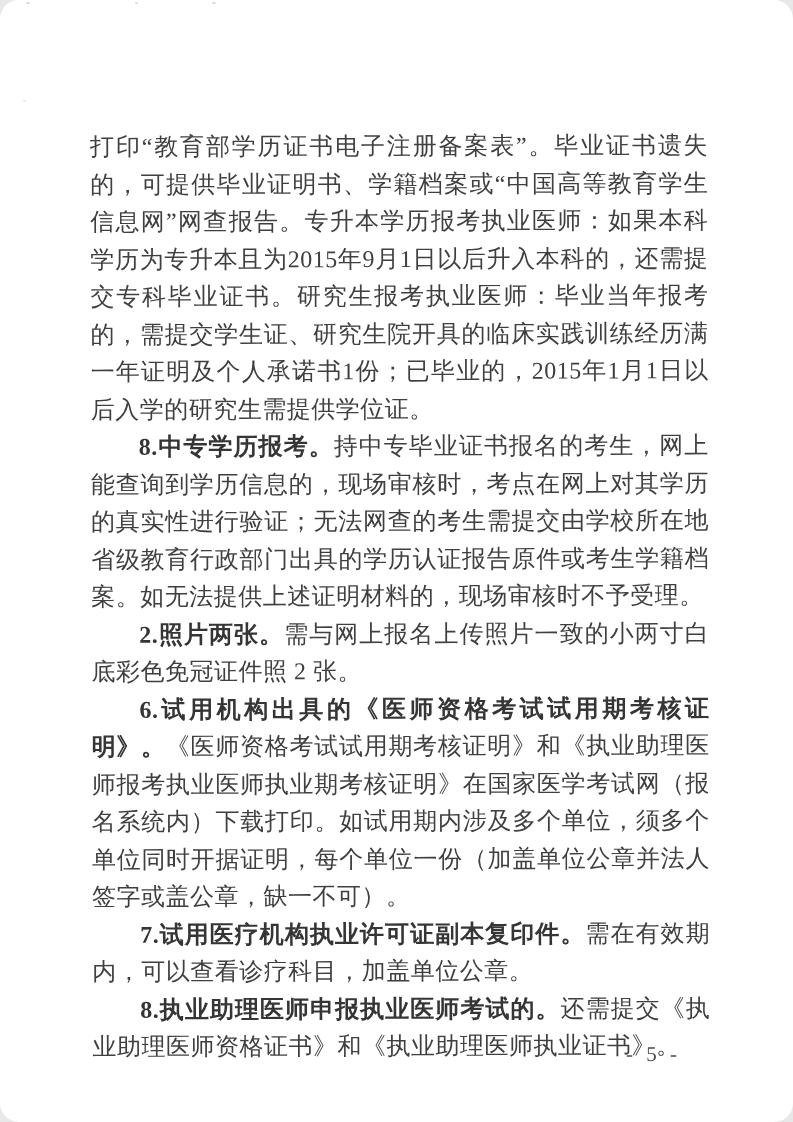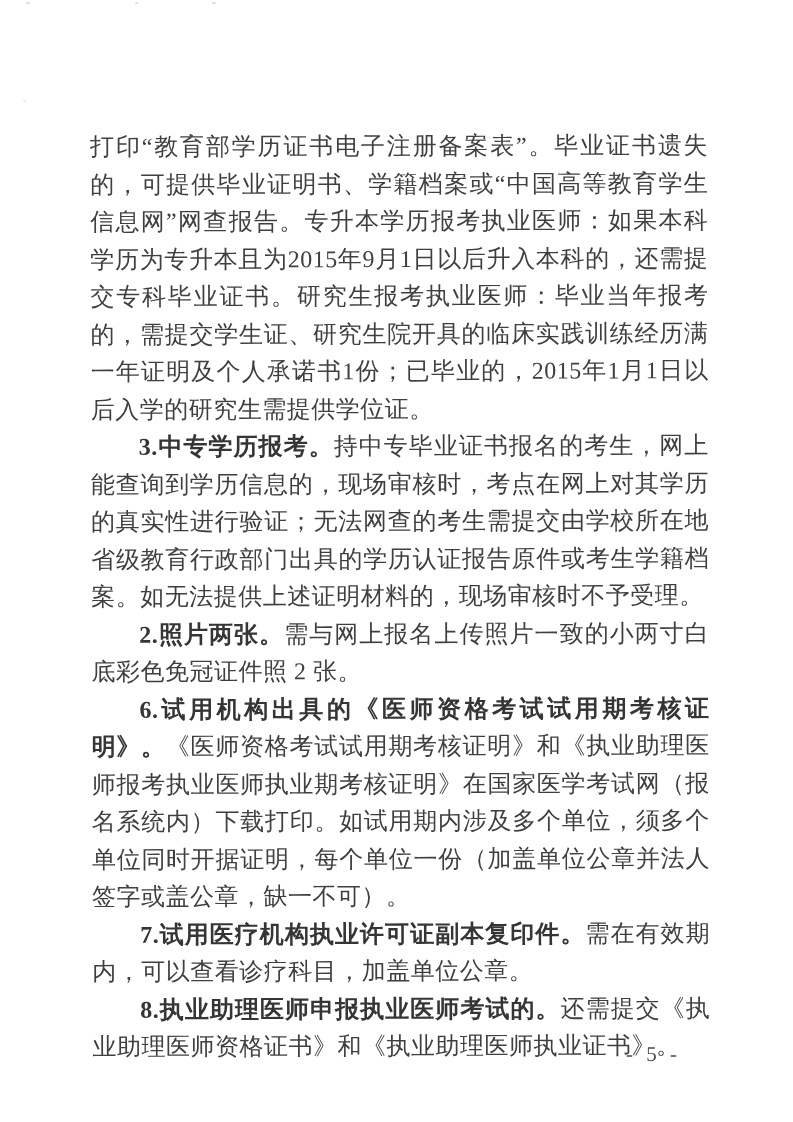--- a/index.html
+++ b/index.html
@@ -8,20 +8,21 @@
     background: #e8e8e8;
   }
   .page {
     position: relative;
     width: 793px;
     height: 1122px;
     margin: 0 auto;
     background: #ffffff;
     overflow: hidden;
     font-family: "Liberation Serif", "DejaVu Serif", serif;
+    border-radius: 19px;
   }
   
   .speck {
     position: absolute;
     background: #b9b9b9;
     opacity: 0.55;
     border-radius: 50%;
   }
   .speck.s1 { left: 26px;  top: 2px;  width: 4px; height: 2px; }
   .speck.s2 { left: 135px; top: 2px;  width: 3px; height: 2px; }
@@ -67,21 +68,21 @@
 <body>
 
 <div class="page">
   <span class="speck s1"></span>
   <span class="speck s2"></span>
   <span class="speck s3"></span>
   <span class="speck s4"></span>
 
   <div class="doc-body">
       <p class="para"><span class="seg">打印“教育部学历证书电子注册备案表”。毕业证书遗失的，可提供毕业证明书、学籍档案或“中国高等教育学生信息网”网查报告。专升本学历报考执业医师：如果本科学历为专升本且为2015年9月1日以后升入本科的，还需提交专科毕业证书。研究生报考执业医师：毕业当年报考的，需提交学生证、研究生院开具的临床实践训练经历满一年证明及个人承诺书1份；已毕业的，2015年1月1日以后入学的研究生需提供学位证。</span></p>
-      <p class="para indent"><span class="seg bold">3.中专学历报考。</span><span class="seg">持中专毕业证书报名的考生，网上能查询到学历信息的，现场审核时，考点在网上对其学历的真实性进行验证；无法网查的考生需提交由学校所在地省级教育行政部门出具的学历认证报告原件或考生学籍档案。如无法提供上述证明材料的，现场审核时不予受理。</span></p>
+      <p class="para indent"><span class="seg bold">8.中专学历报考。</span><span class="seg">持中专毕业证书报名的考生，网上能查询到学历信息的，现场审核时，考点在网上对其学历的真实性进行验证；无法网查的考生需提交由学校所在地省级教育行政部门出具的学历认证报告原件或考生学籍档案。如无法提供上述证明材料的，现场审核时不予受理。</span></p>
       <p class="para indent"><span class="seg bold">2.照片两张。</span><span class="seg">需与网上报名上传照片一致的小两寸白底彩色免冠证件照 2 张。</span></p>
       <p class="para indent"><span class="seg bold">6.试用机构出具的《医师资格考试试用期考核证明》。</span><span class="seg">《医师资格考试试用期考核证明》和《执业助理医师报考执业医师执业期考核证明》在国家医学考试网（报名系统内）下载打印。如试用期内涉及多个单位，须多个单位同时开据证明，每个单位一份（加盖单位公章并法人签字或盖公章，缺一不可）。</span></p>
       <p class="para indent"><span class="seg bold">7.试用医疗机构执业许可证副本复印件。</span><span class="seg">需在有效期内，可以查看诊疗科目，加盖单位公章。</span></p>
       <p class="para indent"><span class="seg bold">8.执业助理医师申报执业医师考试的。</span><span class="seg">还需提交《执业助理医师资格证书》和《执业助理医师执业证书》。</span></p>
     </div>
 
   <div class="page-footer">
     <span>- 5 -</span>
   </div>
 </div>

